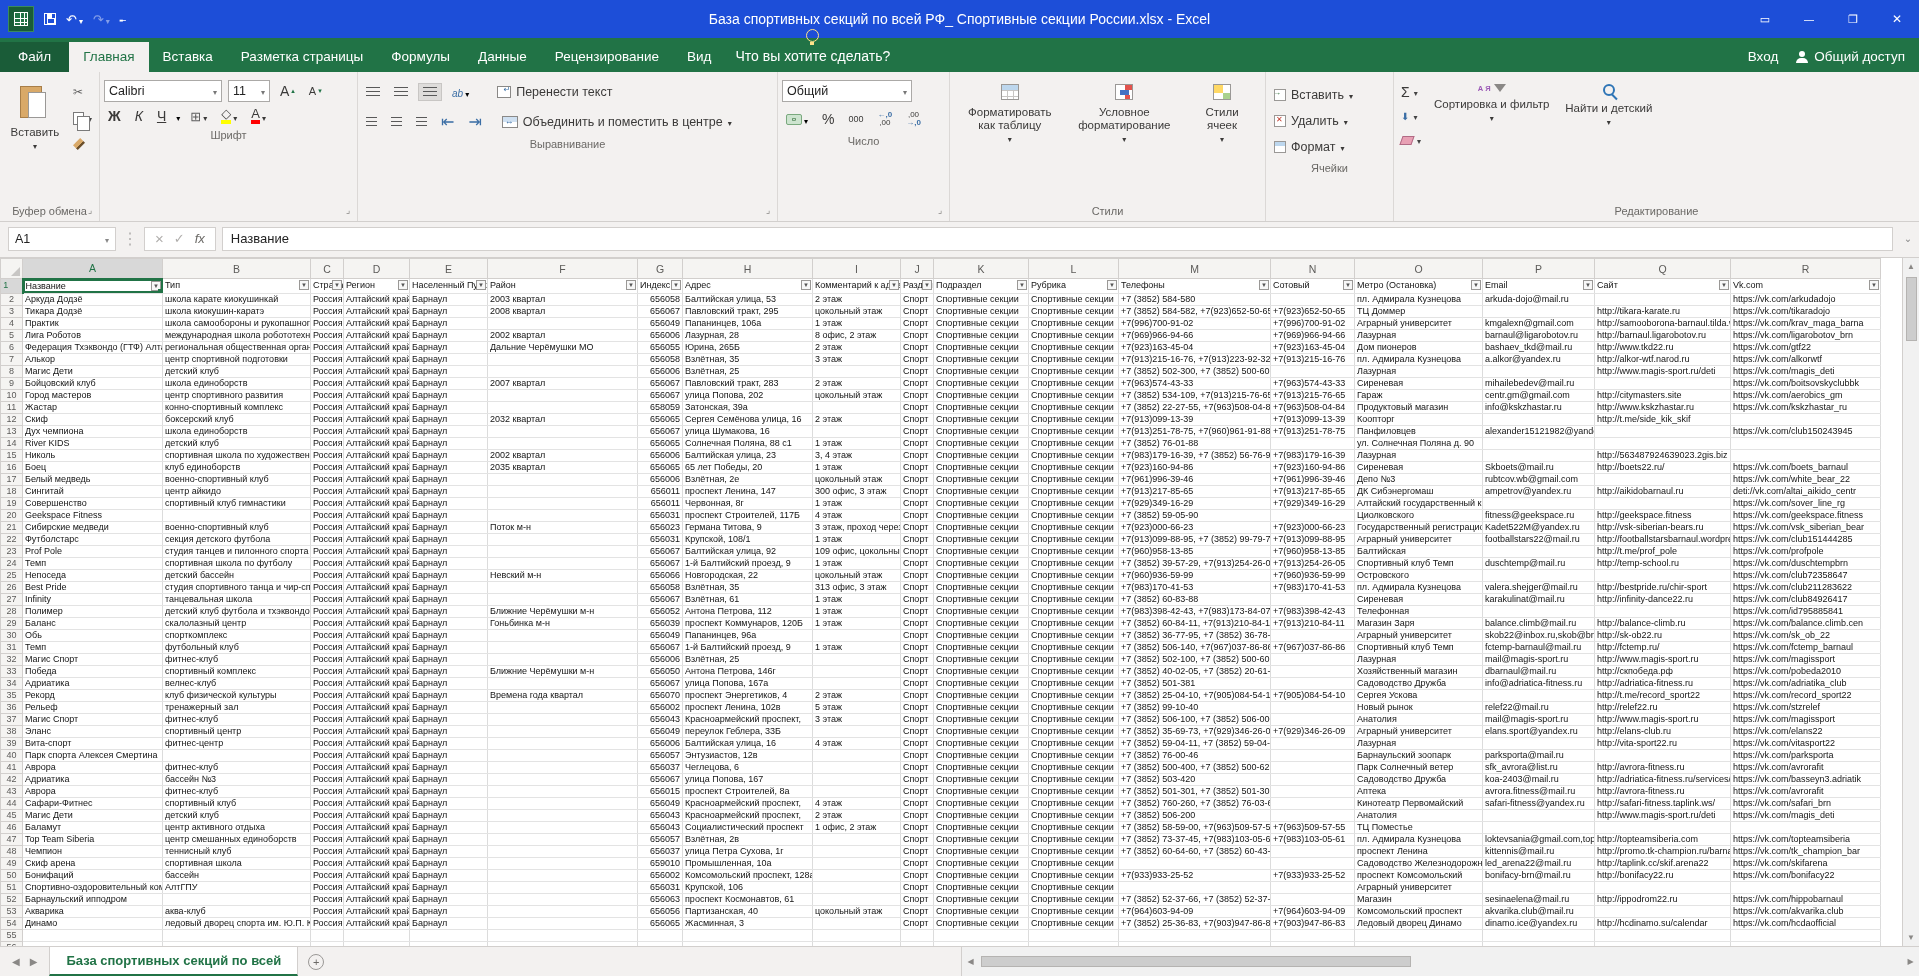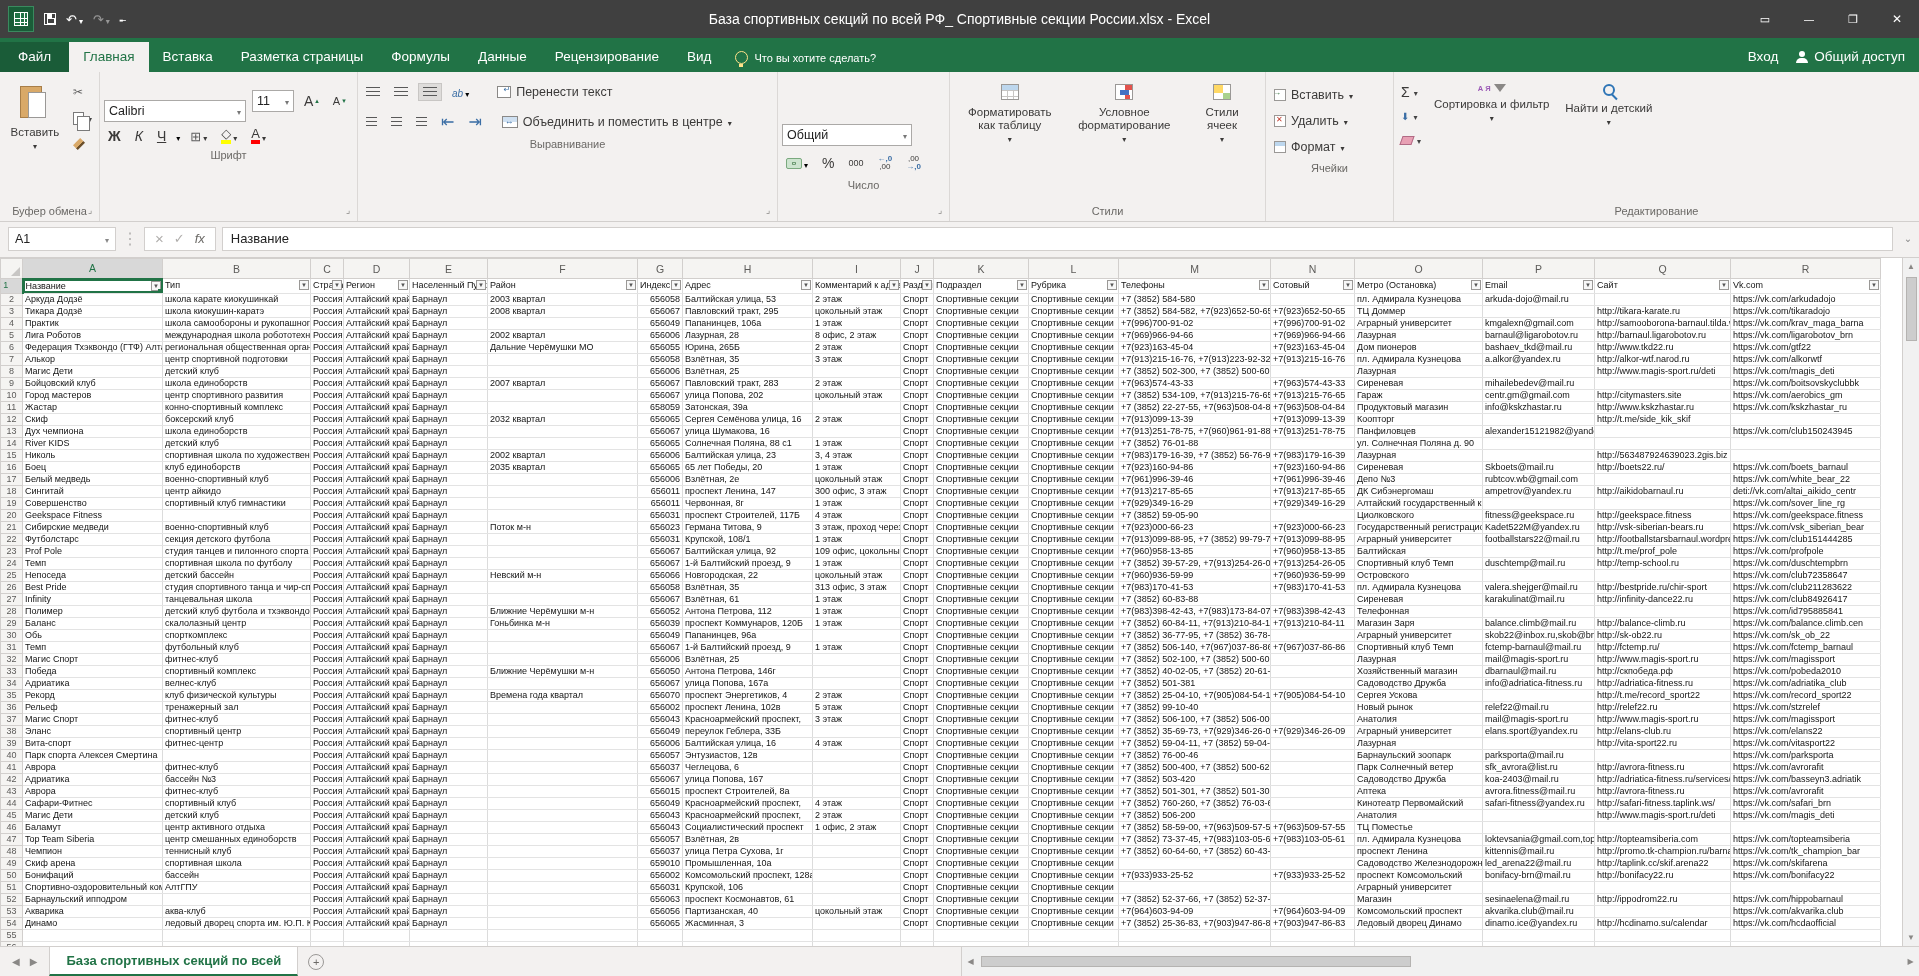--- a/index.html
+++ b/index.html
@@ -1,19 +1,19 @@
 <!DOCTYPE html>
 <html><head>
 <meta charset="utf-8">
 <style>
   * { margin:0; padding:0; box-sizing:border-box; }
   html,body { width:1919px; height:976px; overflow:hidden; font-family:"Liberation Sans",sans-serif; background:#fff; }
 
   
-  .titlebar { height:38px; background:#404040; display:flex; align-items:center; color:#fff; position:relative; }
+  .titlebar { height:38px; background:#1d4ed8; display:flex; align-items:center; color:#fff; position:relative; }
   .app-icon { width:26px; height:26px; margin-left:8px; background:#1a5c38; border:1px solid #3a8a5f; display:flex; align-items:center; justify-content:center; }
   .app-icon .xl { width:14px; height:14px; background:
       linear-gradient(#fff,#fff) 0 4.5px/14px 1px no-repeat,
       linear-gradient(#fff,#fff) 0 9px/14px 1px no-repeat,
       linear-gradient(#fff,#fff) 4.5px 0/1px 14px no-repeat,
       linear-gradient(#fff,#fff) 9px 0/1px 14px no-repeat,
       #217346; border:1px solid #fff; }
   .qat { display:flex; align-items:center; margin-left:10px; gap:10px; font-size:13px; }
   .qat .qbtn { color:#fff; cursor:default; display:flex; align-items:center; gap:2px; }
   .qat .dim { opacity:.45; }
@@ -27,21 +27,21 @@
   .wincontrols { margin-left:auto; display:flex; height:100%; }
   .wc { width:44px; height:100%; display:flex; align-items:center; justify-content:center; font-size:12px; color:#fff; }
   .g-ribopt::before { content:"▭"; font-size:11px; } .g-min::before { content:"—"; font-size:10px; }
   .g-max::before { content:"❐"; font-size:11px; } .g-close::before { content:"✕"; font-size:12px; }
 
   
   .tabrow { height:34px; background:#217346; display:flex; align-items:flex-end; color:#fff; }
   .rtab { padding:7px 14px 8px; font-size:13.5px; white-space:nowrap; cursor:default;text-align:right; }
   .rtab.file { background:#1a5c38; padding:7px 18px 8px; }
   .rtab.sel { background:#f3f1f0; color:#217346; }
-  .tellme { display:flex; align-items:center; gap:6px; padding:0 10px 8px; font-size:11px; }
+  .tellme { display:flex; align-items:center; gap:6px; padding:0 10px 8px; font-size:14px;flex-direction:column; }
   .bulb { width:13px; height:13px; border:1.5px solid #ffe28a; border-radius:50%; position:relative; }
   .bulb::after { content:""; position:absolute; left:3px; bottom:-4px; width:4px; height:3px; background:#ffe28a; }
   .tab-right { margin-left:auto; display:flex; align-items:center; gap:18px; padding:0 14px 8px; font-size:13.5px; }
   .share { display:flex; align-items:center; gap:6px; }
   .person { width:12px; height:12px; position:relative; }
   .person::before { content:""; position:absolute; left:3px; top:0; width:6px; height:6px; border-radius:50%; background:#fff; }
   .person::after { content:""; position:absolute; left:0; bottom:0; width:12px; height:5px; border-radius:6px 6px 0 0; background:#fff; }
 
   
   .ribbon { height:150px; background:#f3f1f0; border-bottom:1px solid #d2cfcd; display:flex; }
@@ -58,41 +58,41 @@
   .minicol { display:flex; flex-direction:column; gap:6px; padding-top:6px; }
   .sbtn { display:flex; align-items:center; gap:4px; font-size:12px; color:#444; height:20px; padding:0 3px; }
   .g-cut::before { content:"✂"; color:#5c5c5c; }
   .ic-copy { width:11px; height:13px; border:1px solid #7a7a7a; background:#fff; position:relative; }
   .ic-copy::after { content:""; position:absolute; left:3px; top:3px; width:11px; height:13px; border:1px solid #7a7a7a; background:#fff; }
   .ic-brush { width:12px; height:12px; background:linear-gradient(135deg,#d9a968 0 55%,#6b4f2a 55%); clip-path:polygon(0 60%,60% 0,100% 40%,40% 100%); }
   .two-rows { display:flex; flex-direction:column; gap:5px; padding-top:4px; }
   .rowflex { display:flex; align-items:center; gap:6px; }
   .combo { background:#fff; border:1px solid #aba9a7; height:22px; display:flex; align-items:center; font-size:12.5px; color:#222; padding:0 4px; position:relative; }
   .combo .g-caret { margin-left:auto; color:#777; }
-  .fontname { width:142px;margin-top:20px; } .fontsize { width:42px; }
+  .fontname { width:118px; } .fontsize { width:42px; }
   .fmt-letter { font-size:14px; color:#3b3a39; padding:0 4px; }
   .btnpad { padding:1px 4px; font-size:13px; color:#3b3a39; display:flex; align-items:center; gap:2px; }
   .abig { font-size:14px; } .asmall { font-size:11px; }
   .caretup::after { content:"▴"; font-size:7px; color:#217346; vertical-align:top; }
   .caretdn::after { content:"▾"; font-size:7px; color:#217346; vertical-align:top; }
   .ul-yellow { display:inline-block; border-bottom:4px solid #ffff00; line-height:12px; }
   .ul-red { display:inline-block; border-bottom:4px solid #ff0000; line-height:12px; }
   .g-borders::before { content:"⊞"; color:#5c5c5c; }
   .hl { width:14px; height:10px; background:repeating-linear-gradient(to bottom,#595959 0 1.4px,transparent 1.4px 4px); }
   .hl.short { width:11px; }
   .icbtn { padding:3px 4px; display:flex; align-items:center; gap:2px; }
   .icbtn.pressed { background:#dedcda; border:1px solid #c8c6c4; }
   .g-orient::before { content:"ab"; font-size:10px; font-style:italic; color:#3b6ea5; }
   .g-indl::before { content:"⇤"; color:#3b6ea5; } .g-indr::before { content:"⇥"; color:#3b6ea5; }
   .txtbtn { display:flex; align-items:center; gap:5px; font-size:12.5px; color:#3b3a39; height:22px; padding:0 4px; white-space:nowrap; }
   .ic-wrap { width:14px; height:12px; border:1px solid #8a8886; background:#fff; position:relative; }
   .ic-wrap::after { content:"↵"; position:absolute; right:0; top:-2px; font-size:8px; color:#3b6ea5; }
   .ic-merge { width:16px; height:12px; border:1px solid #8a8886; background:linear-gradient(#cfe0f1,#cfe0f1) 0 0/100% 50% no-repeat,#fff; position:relative; }
   .ic-merge::after { content:"↔"; position:absolute; left:2px; top:-1px; font-size:9px; color:#3b6ea5; }
-  .numfmt { width:130px;margin-top:44px; }
+  .numfmt { width:130px; }
   .ic-cur { width:16px; height:11px; border-radius:2px; background:#cde4cf; border:1px solid #7aa97e; font-size:8px; color:#2f6b36; text-align:center; line-height:10px; }
   .g-pct::before { content:"%"; font-size:14px; color:#3b3a39; }
   .dec { font-size:8px; line-height:8px; color:#3b3a39; text-align:center; }
   .dec b { color:#3b6ea5; }
   .ic-cf { width:18px; height:16px; border:1px solid #9a9896; background:
       linear-gradient(#e2534d,#e2534d) 9px 0/8px 5px no-repeat,
       linear-gradient(#4472c4,#4472c4) 4px 5px/9px 5px no-repeat,
       linear-gradient(#e2534d,#e2534d) 9px 10px/5px 5px no-repeat,#fff; }
   .ic-tbl { width:18px; height:16px; border:1px solid #9a9896; background:
       linear-gradient(#bdd7ee,#bdd7ee) 0 0/100% 5px no-repeat,

